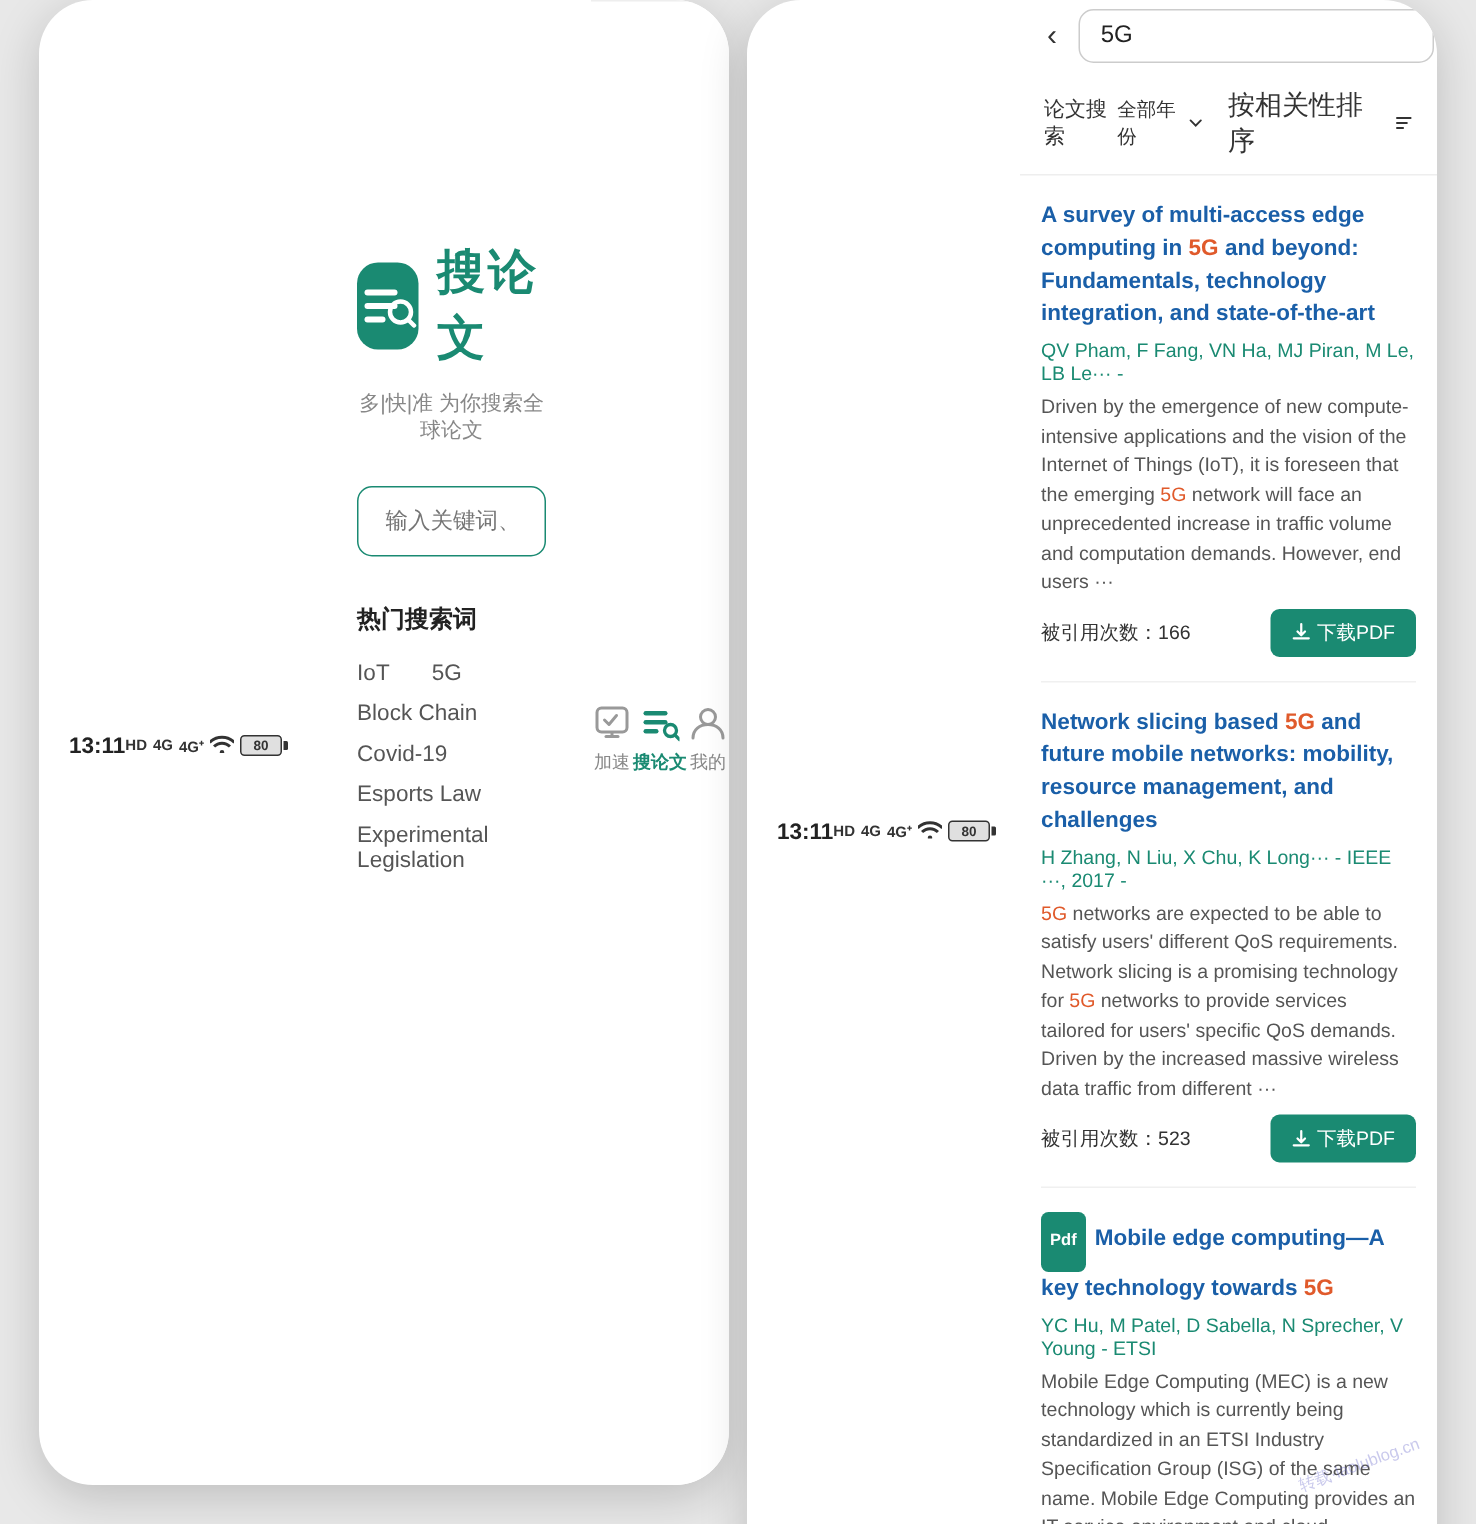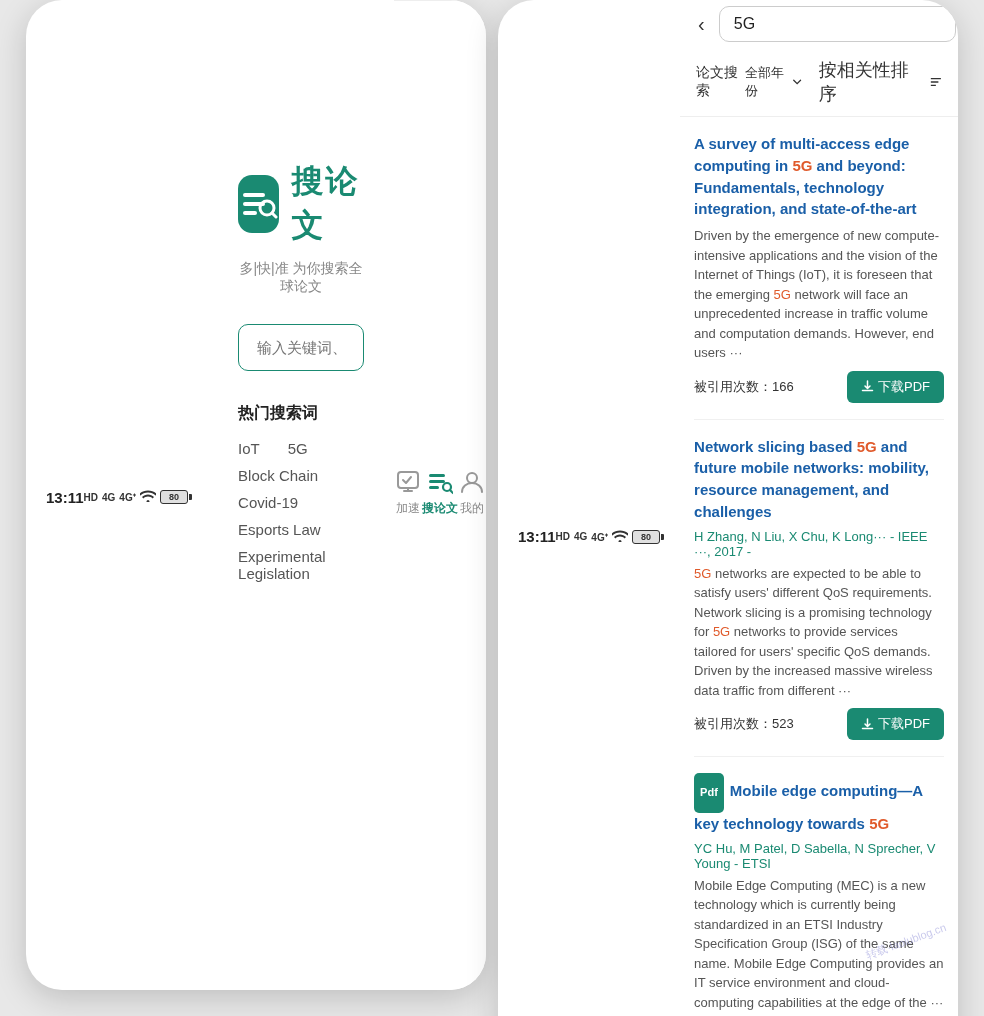--- a/index.html
+++ b/index.html
@@ -465,20 +465,23 @@
           </span>
         </div>
       </div>
 
       <div class="results-list">
 
         <div class="result-card">
           <div class="result-title">
             A survey of multi-access edge computing in <span class="highlight">5G</span> and beyond: Fundamentals, technology integration, and state-of-the-art
           </div>
+          <div class="result-authors">
+            QV Pham, F Fang, VN Ha, MJ Piran, M Le, LB Le··· -
+          </div>
           <div class="result-abstract">
             Driven by the emergence of new compute-intensive applications and the vision of the Internet of Things (IoT), it is foreseen that the emerging <span class="highlight">5G</span> network will face an unprecedented increase in traffic volume and computation demands. However, end users ···
           </div>
           <div class="result-footer">
             <span class="cite-count">被引用次数：166</span>
             <button class="pdf-btn">
               <svg width="13" height="13" viewBox="0 0 13 13" fill="none">
                   <path d="M6.5 1v7M4 6l2.5 2.5L9 6" stroke="white" stroke-width="1.5" stroke-linecap="round" stroke-linejoin="round"></path>
                   <path d="M1.5 10.5h10" stroke="white" stroke-width="1.5" stroke-linecap="round"></path>
                 </svg>

